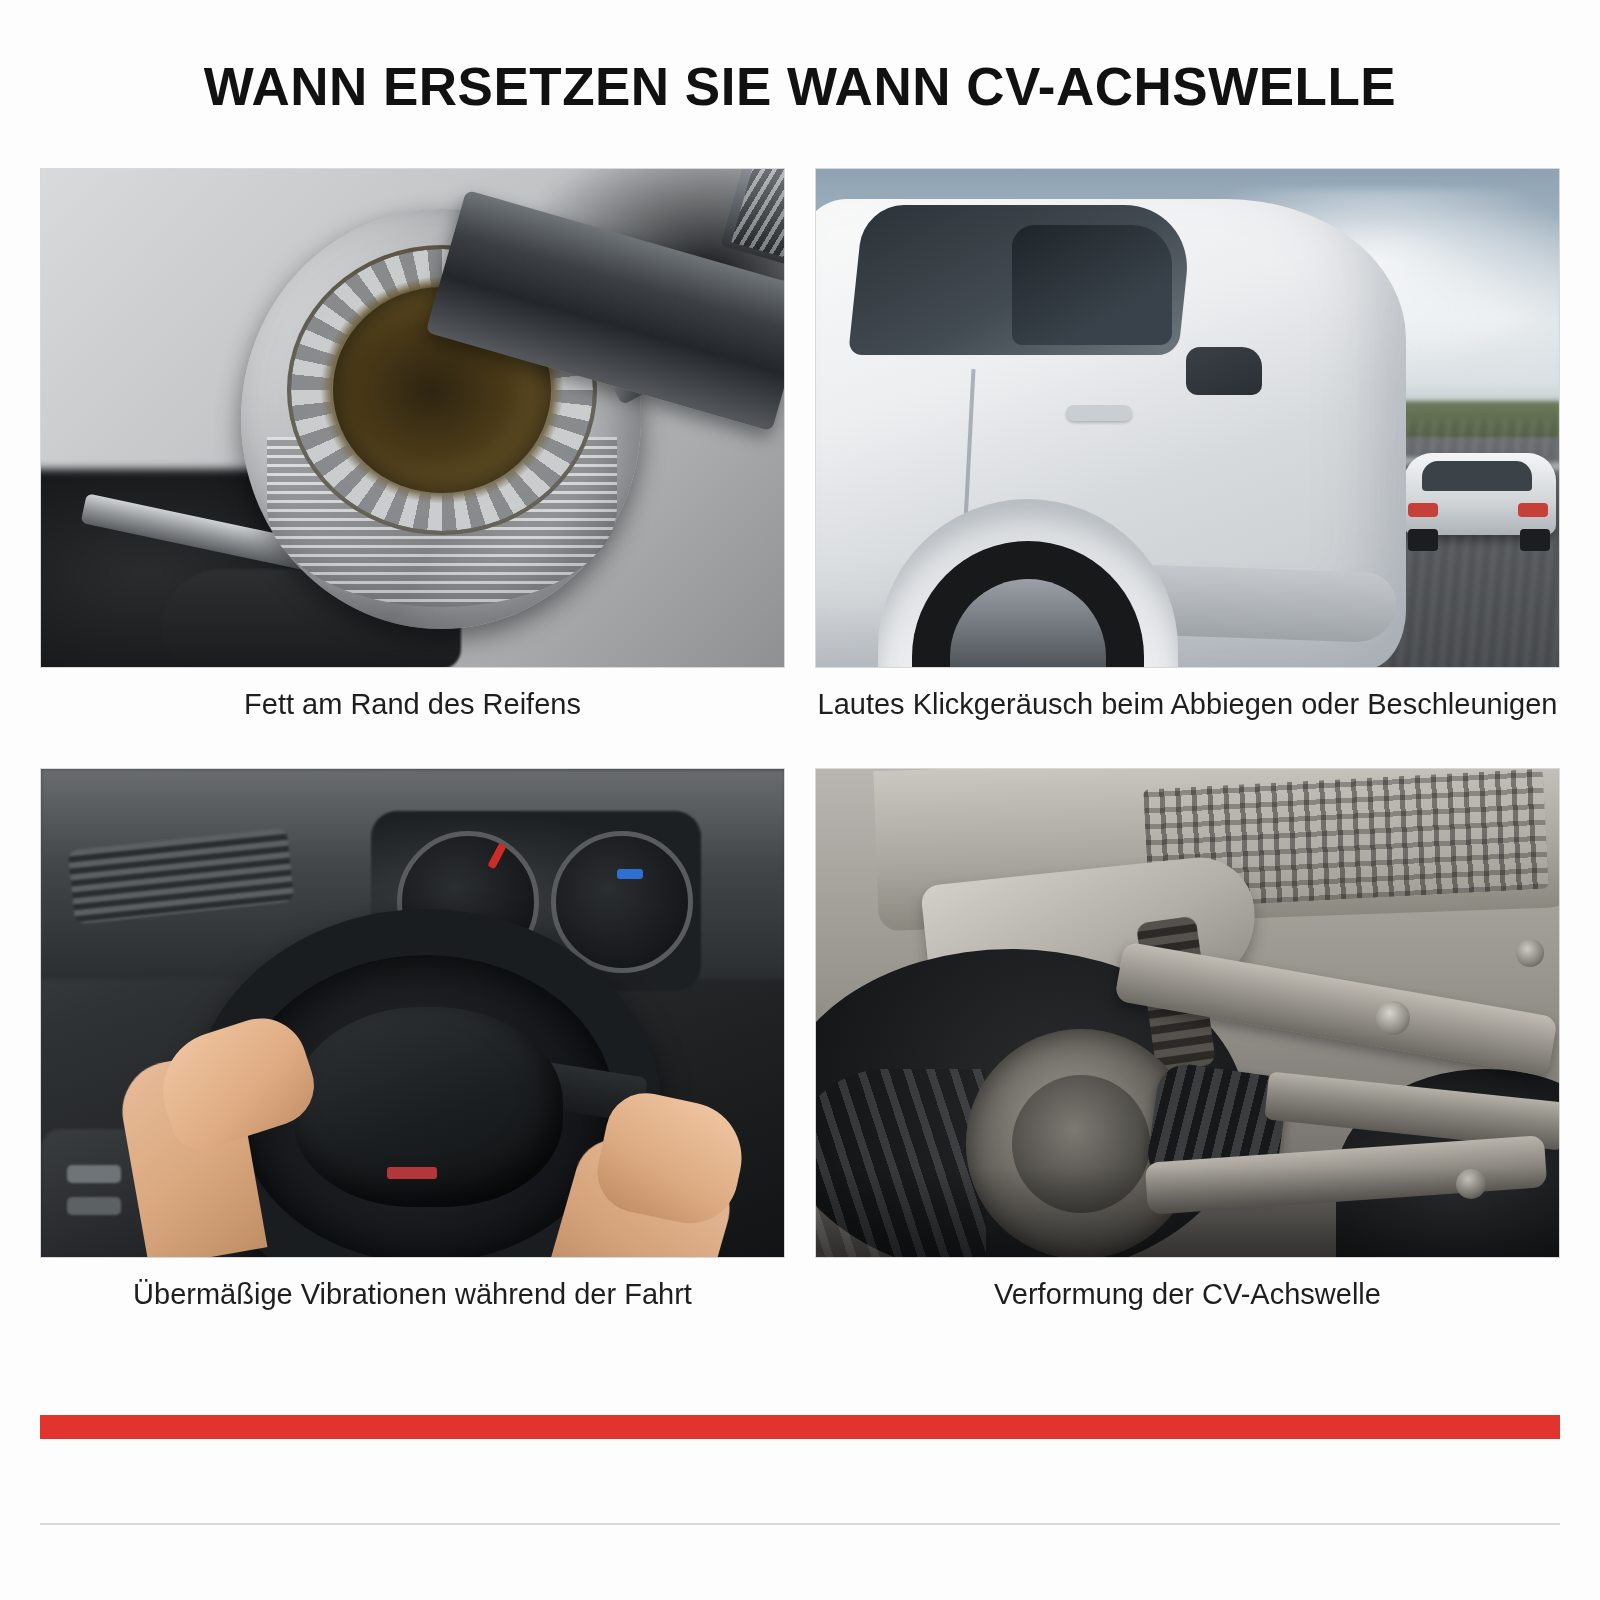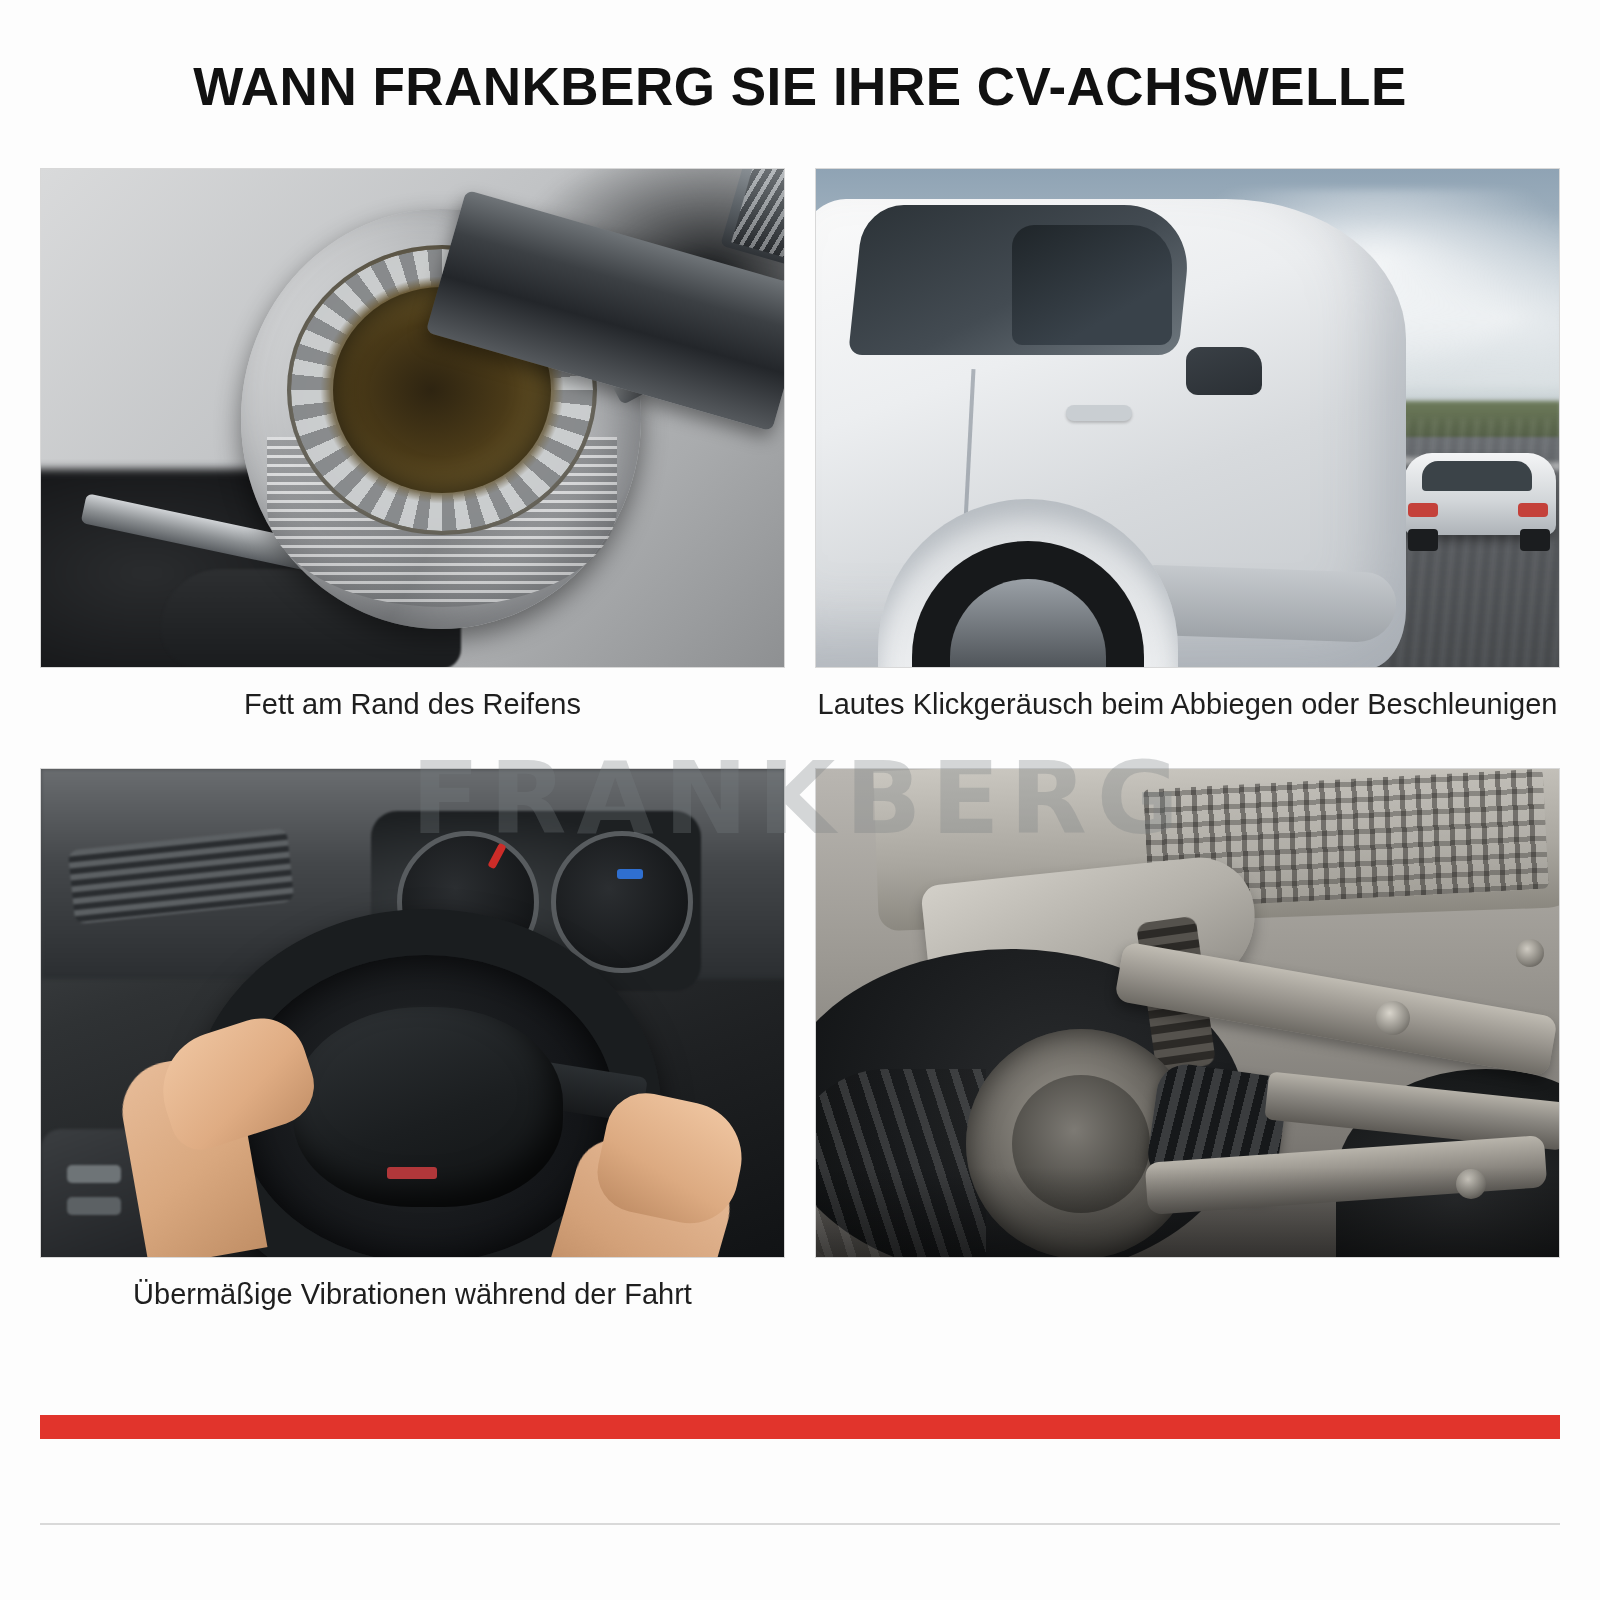--- a/index.html
+++ b/index.html
@@ -530,21 +530,21 @@
     width: 1520px;
     height: 2px;
     background: #d9d9d9;
   }
 </style>
 </head>
 <body>
 
 <div class="page">
 
-  <div class="title">WANN FRANKBERG SIE IHRE CV-ACHSWELLE</div>
+  <div class="title">WANN ERSETZEN SIE WANN CV-ACHSWELLE</div>
 
   <div class="grid">
 
     <div class="cell top">
       <div class="photo">
         <div class="p2-bg"></div>
         <div class="p2-dark-tr"></div>
         <div class="p2-dark-bl"></div>
         <div class="p2-boot"></div>
         <div class="p2-bar2"></div>
@@ -629,22 +629,22 @@
         <div class="p4-hub-in"></div>
         <div class="p4-arm"></div>
         <div class="p4-boot"></div>
         <div class="p4-axle"></div>
         <div class="p4-arm2"></div>
         <div class="p4-bolt1"></div>
         <div class="p4-bolt2"></div>
         <div class="p4-bolt3"></div>
         <div class="p4-shadow"></div>
       </div>
+      <div class="caption">Verformung der CV-Achswelle</div>
     </div>
 
   </div>
 
-  <div class="watermark">FRANKBERG</div>
 
   <div class="red-bar"></div>
   <div class="bottom-rule"></div>
 
 </div>
 
 </body></html>

